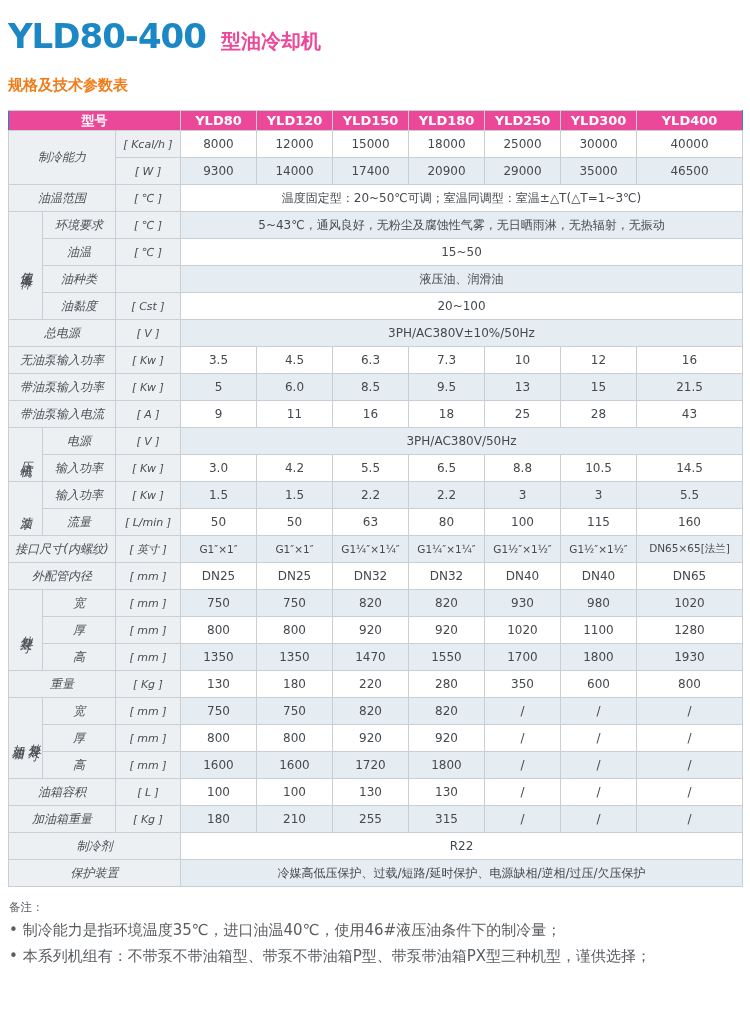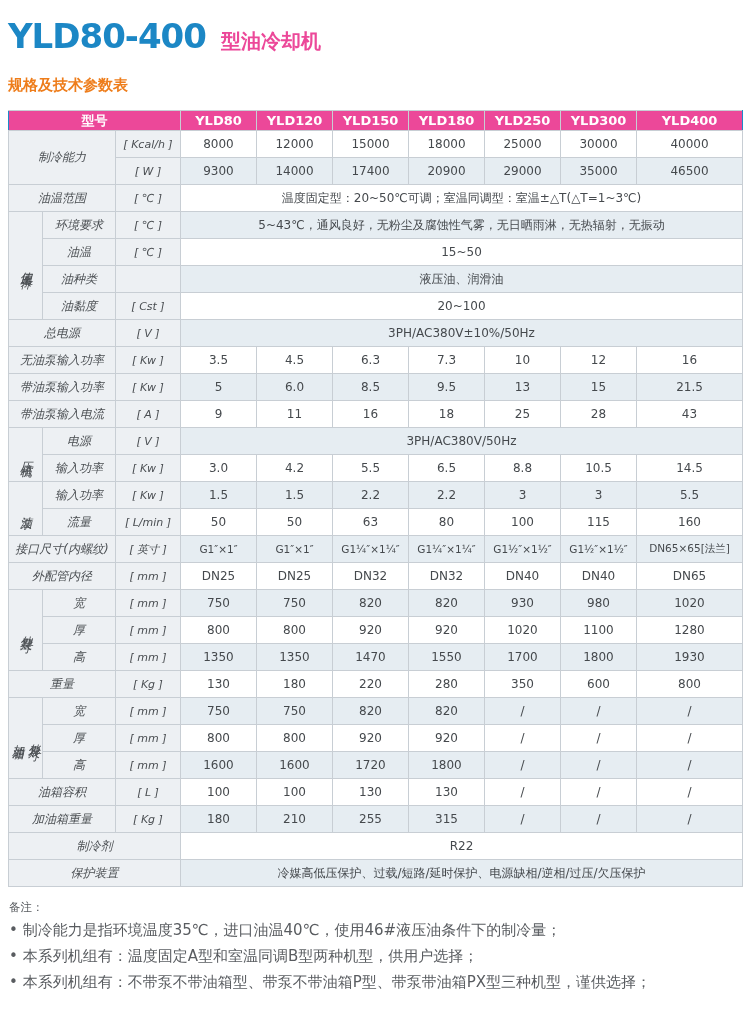--- a/index.html
+++ b/index.html
@@ -352,19 +352,18 @@
           <td class="lbl" colspan="3">保护装置</td>
           <td class="merged" colspan="7">冷媒高低压保护、过载/短路/延时保护、电源缺相/逆相/过压/欠压保护</td>
         </tr>
       </tbody>
   </table>
 
   <div class="notes">
     <div class="notes-title">备注：</div>
     <ul>
       <li>制冷能力是指环境温度35℃，进口油温40℃，使用46#液压油条件下的制冷量；</li>
-      <li>本系列机组有：温度固定A型和室温同调B型两种机型，供用户选择；</li>
       <li>本系列机组有：不带泵不带油箱型、带泵不带油箱P型、带泵带油箱PX型三种机型，谨供选择；</li>
 
     </ul>
   </div>
 
 </div>
 
 </body></html>

